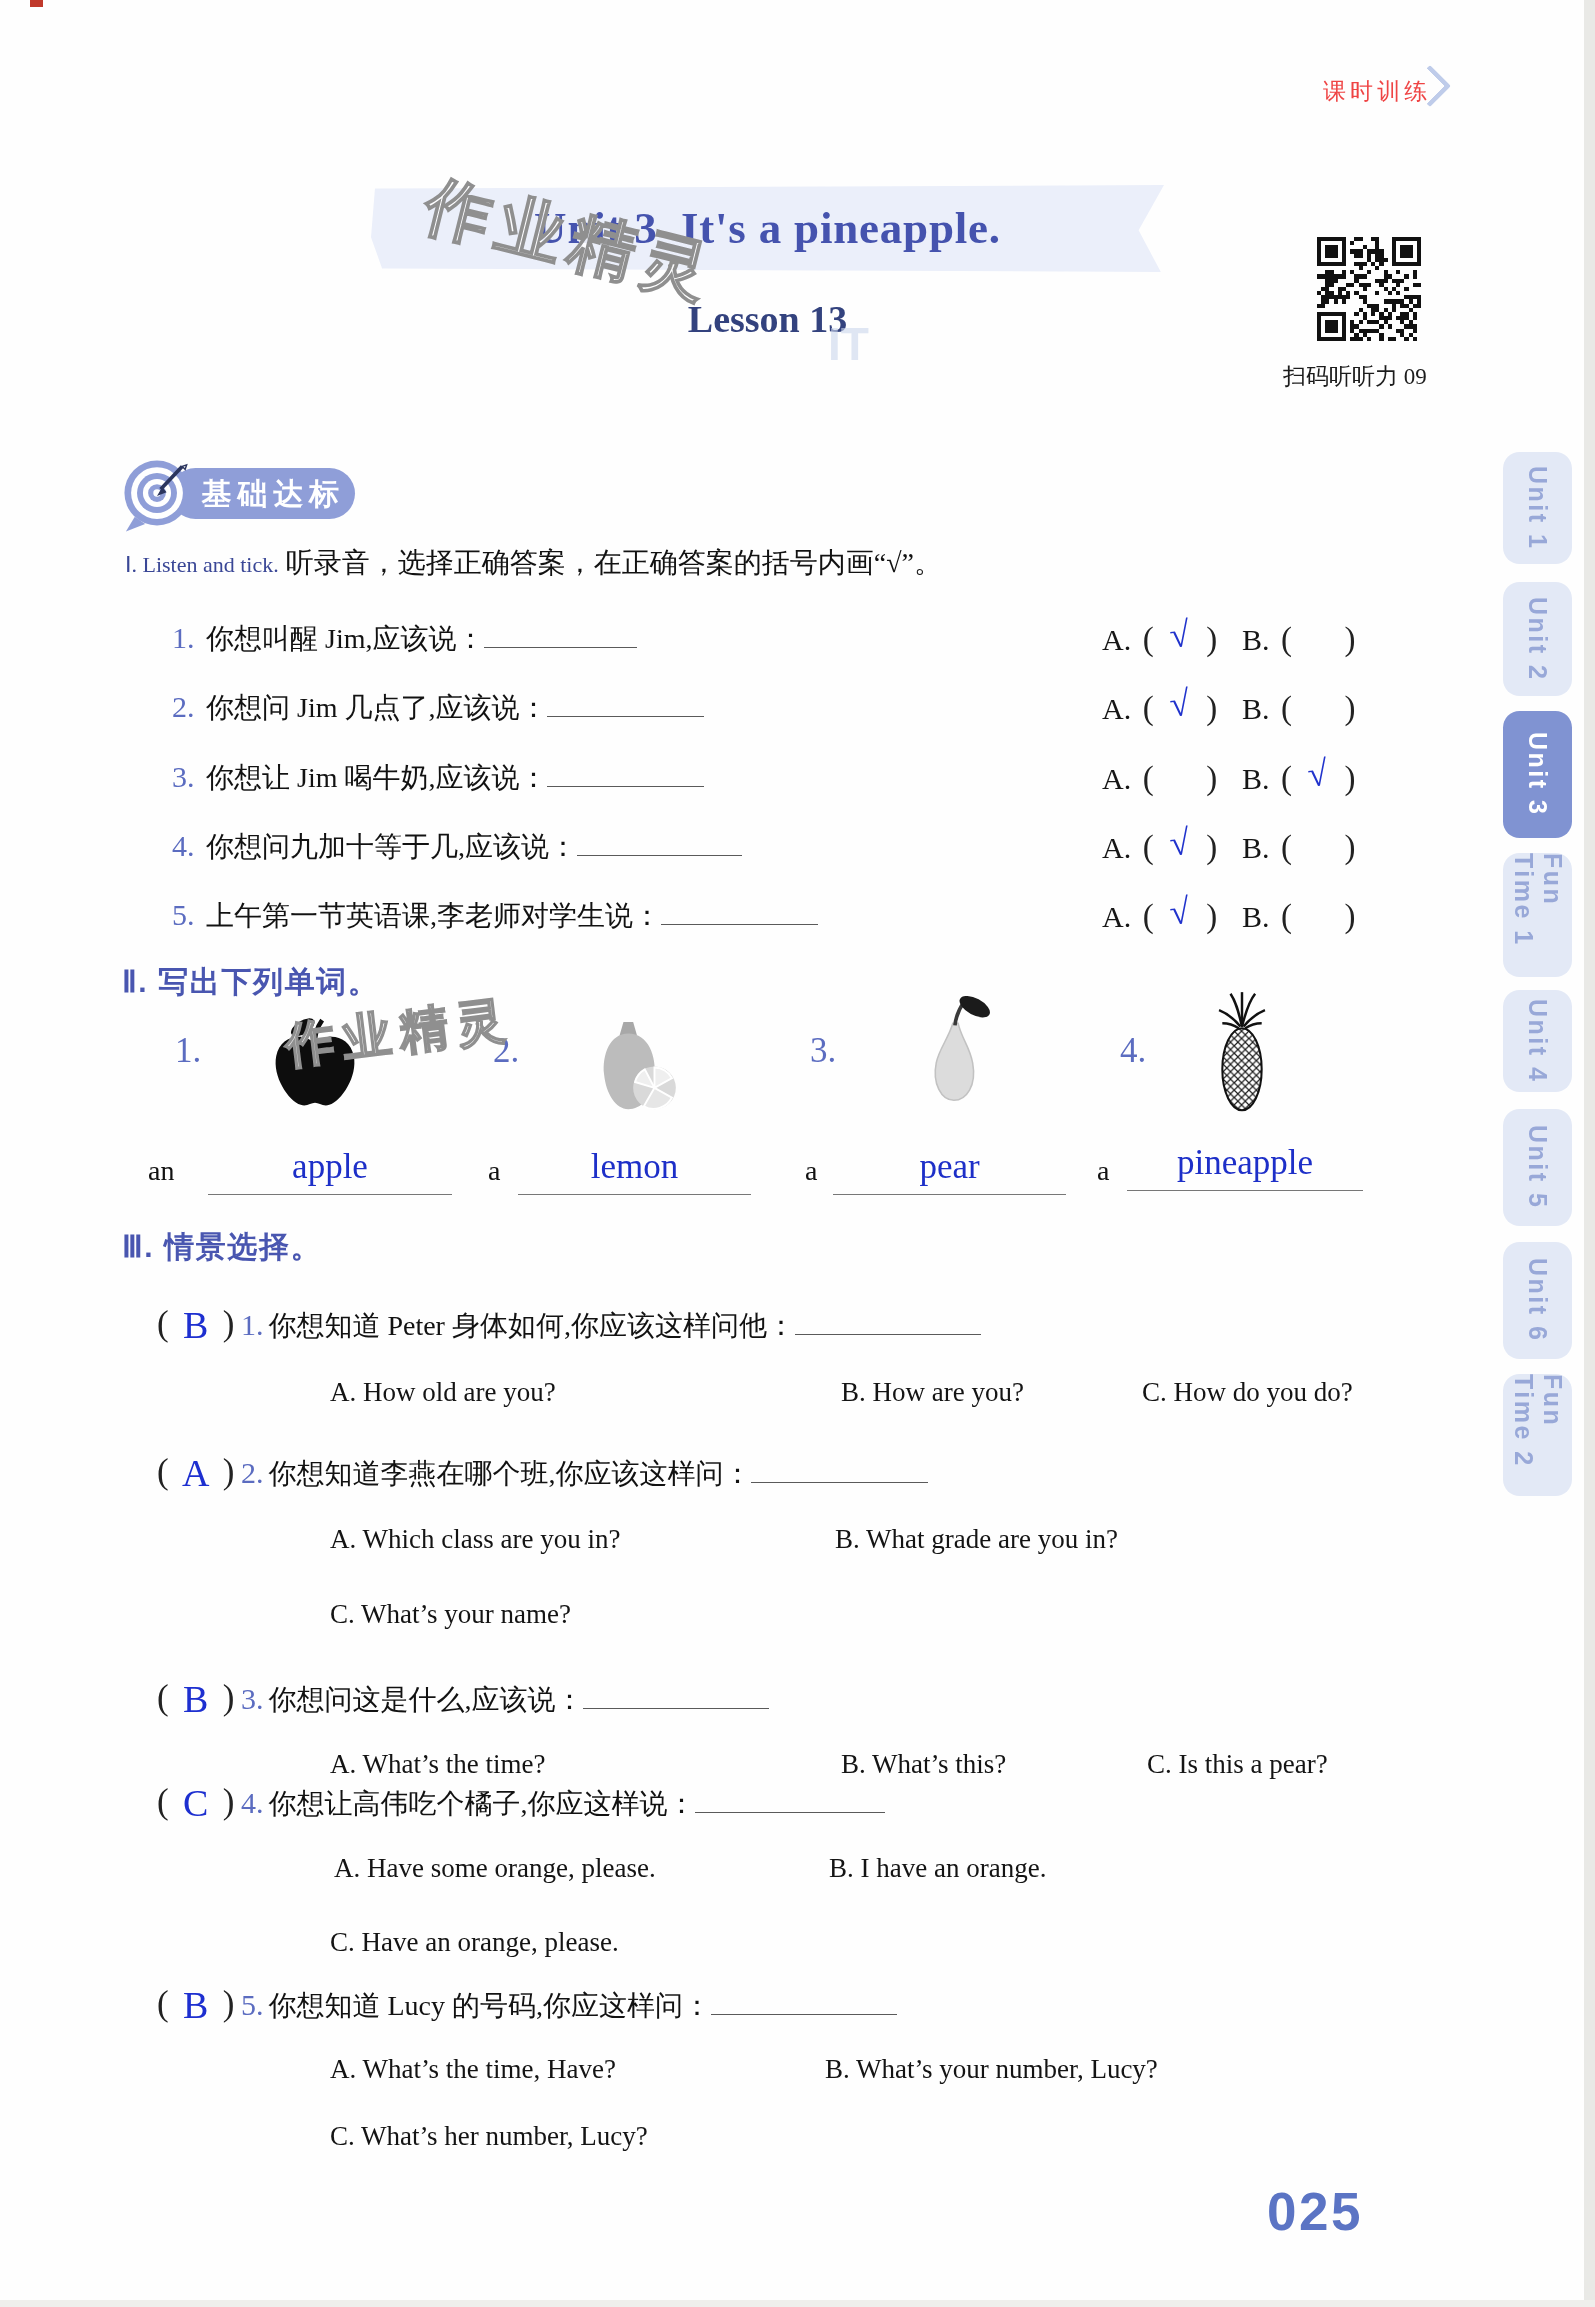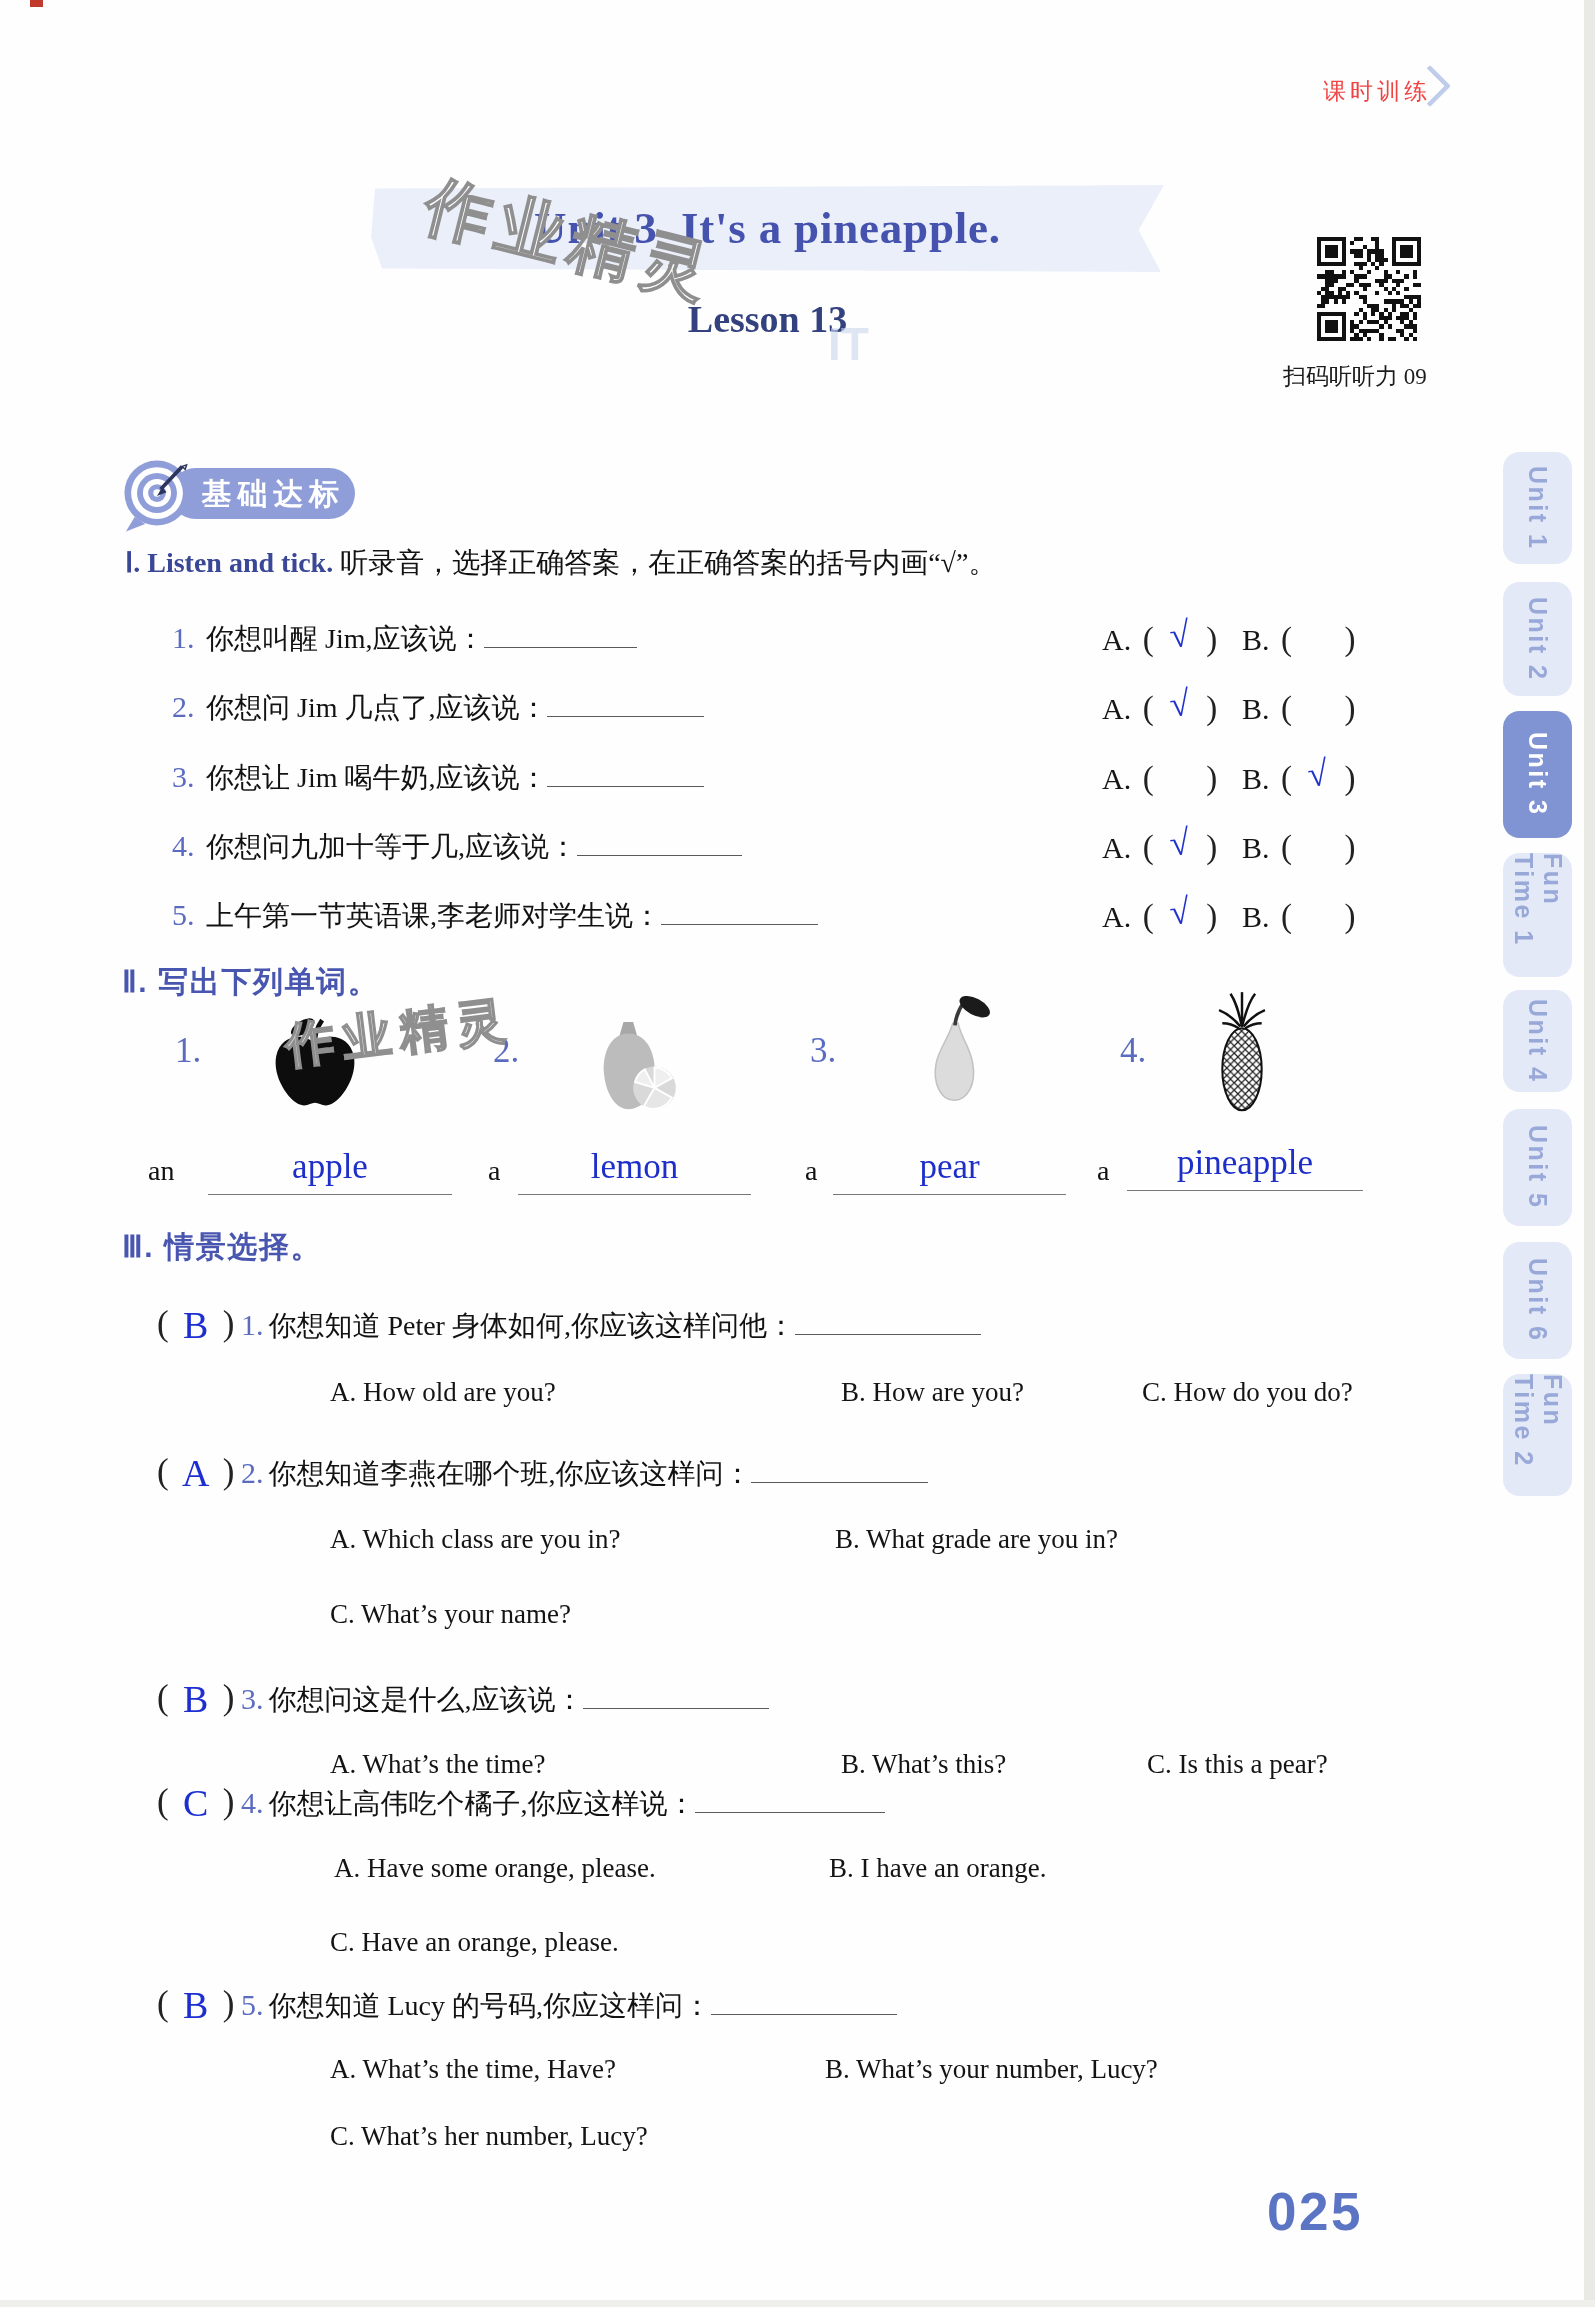--- a/index.html
+++ b/index.html
@@ -35,21 +35,21 @@
 
   
   .badge-pill{left:170px;top:468px;width:185px;height:51px;border-radius:28px;
           background:#8f9ed8;color:#fff;font-family:"Liberation Sans",sans-serif;
           font-weight:bold;font-size:30px;line-height:51px;text-align:center;
           letter-spacing:5.8px;padding-left:21.4px;box-sizing:border-box;}
   .badge-bubble{left:120px;top:459px;width:74px;height:74px;}
 
   
   .zh{font-size:28px;color:#121212;}
-  .en-bold{font-weight:bold;color:#3a4796;font-size:28px;}
+  .en-bold{font-weight:normal;color:#3a4796;font-size:22px;}
   .blue-num{color:#5b6cc0;font-size:30px;}
   .hand{color:#2133cc;}
   .blank{display:inline-block;border-bottom:1.6px solid #5a5a5a;height:30px;
          vertical-align:-6.6px;}
 
   .s1-head{left:125px;top:544px;white-space:nowrap;}
   .listen-item{left:172px;display:flex;align-items:baseline;white-space:nowrap;}
   .listen-item .num{margin-right:11.5px;}
   .ab{left:1102px;display:flex;align-items:baseline;white-space:nowrap;
       font-size:30px;color:#161616;}

